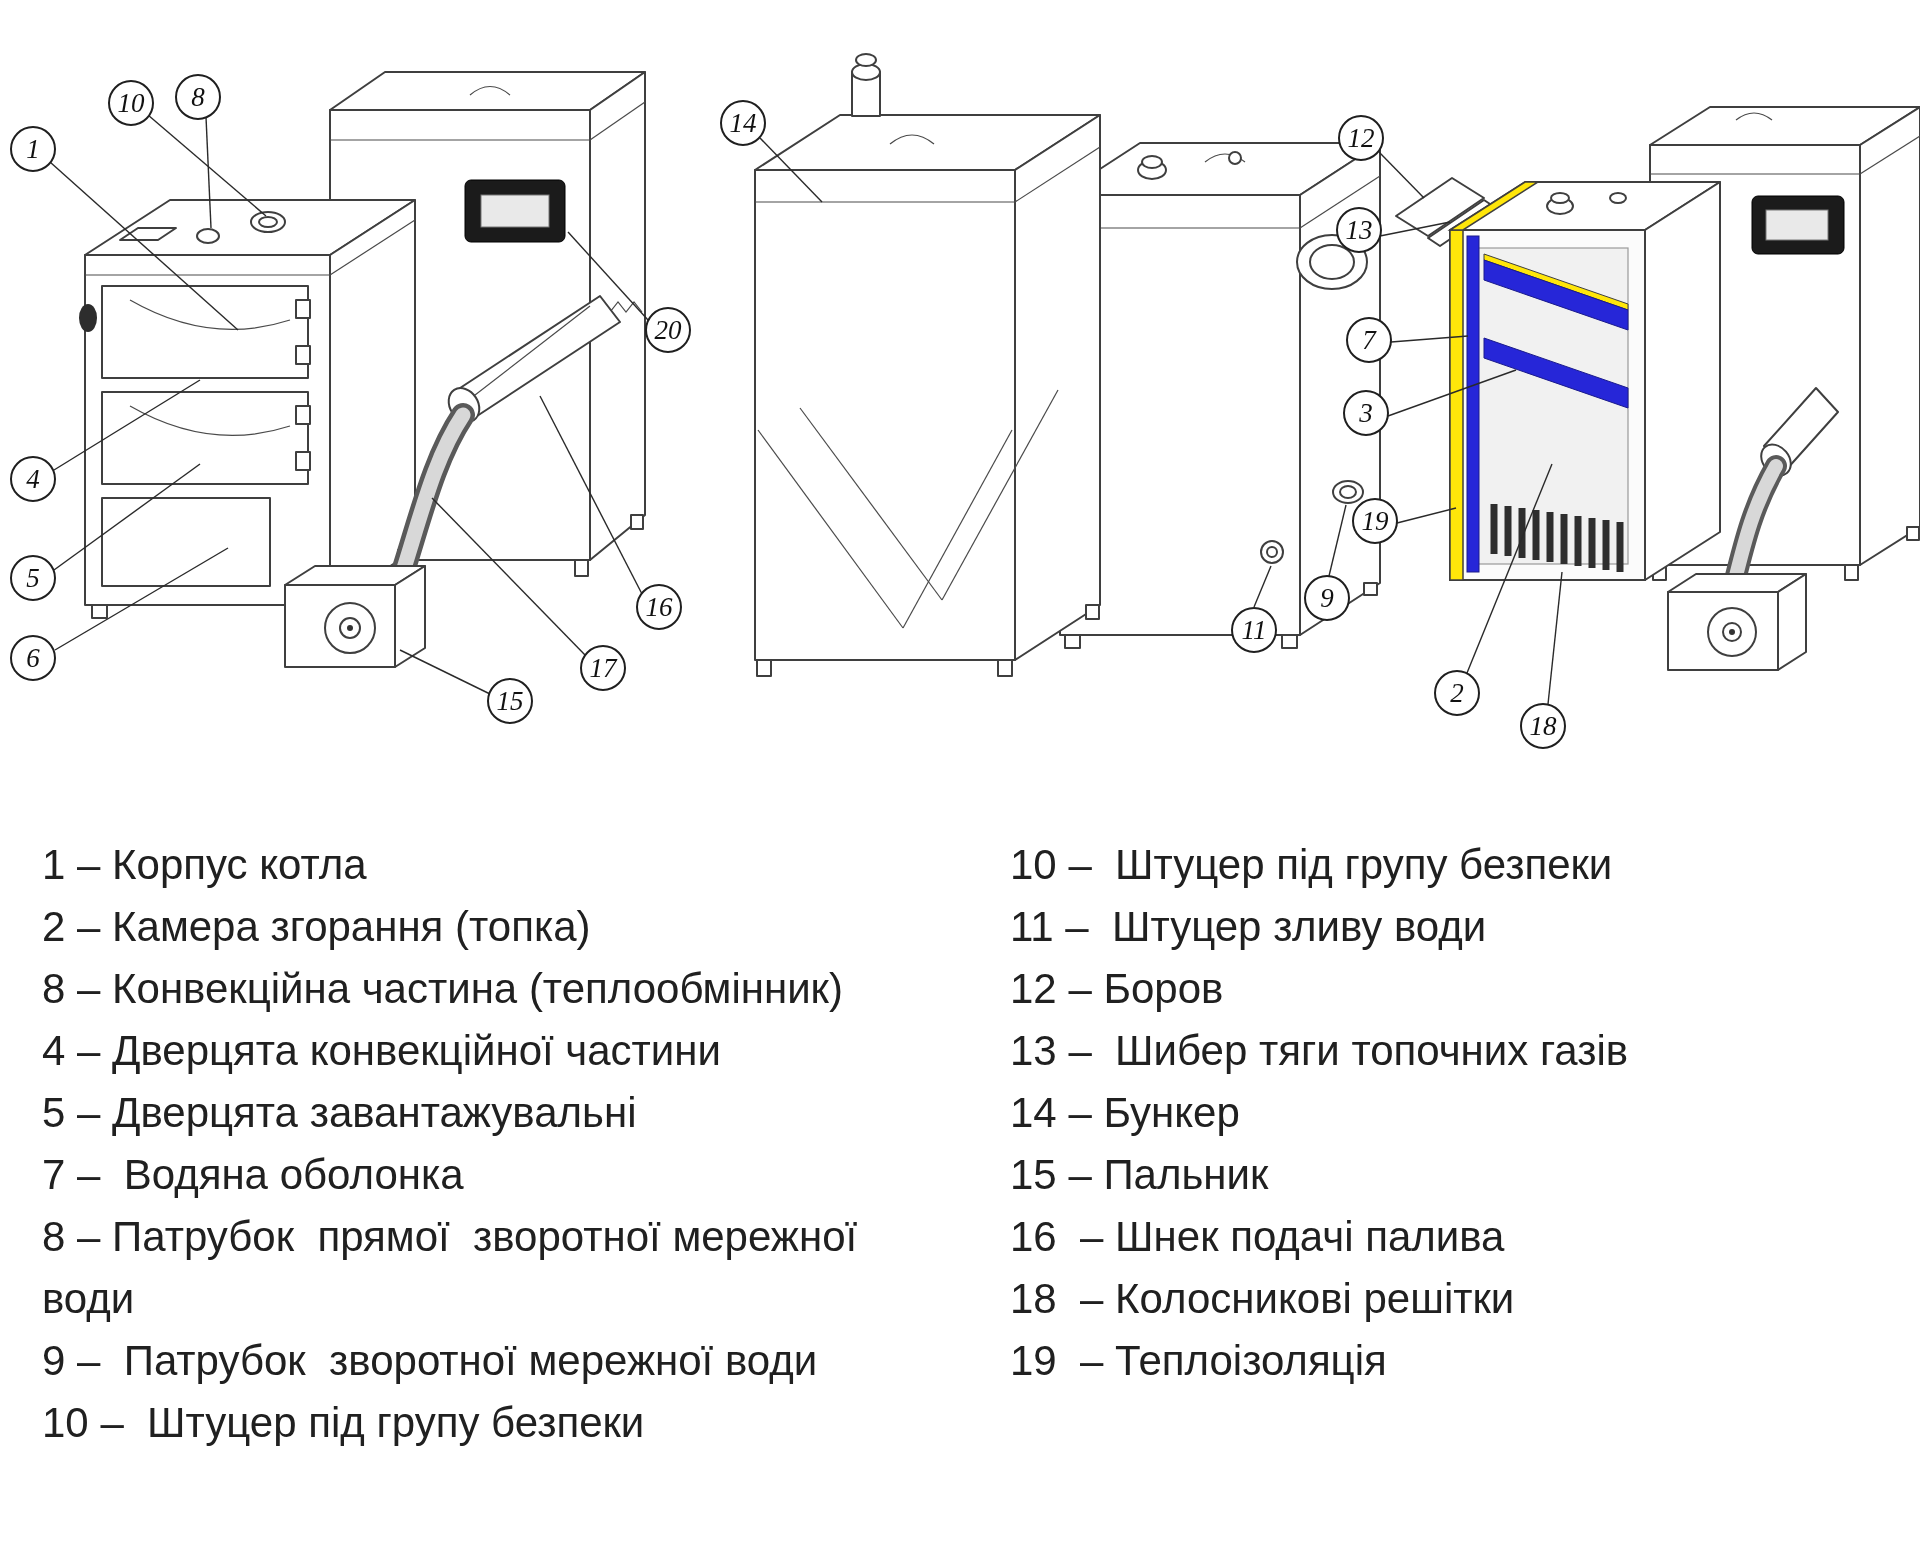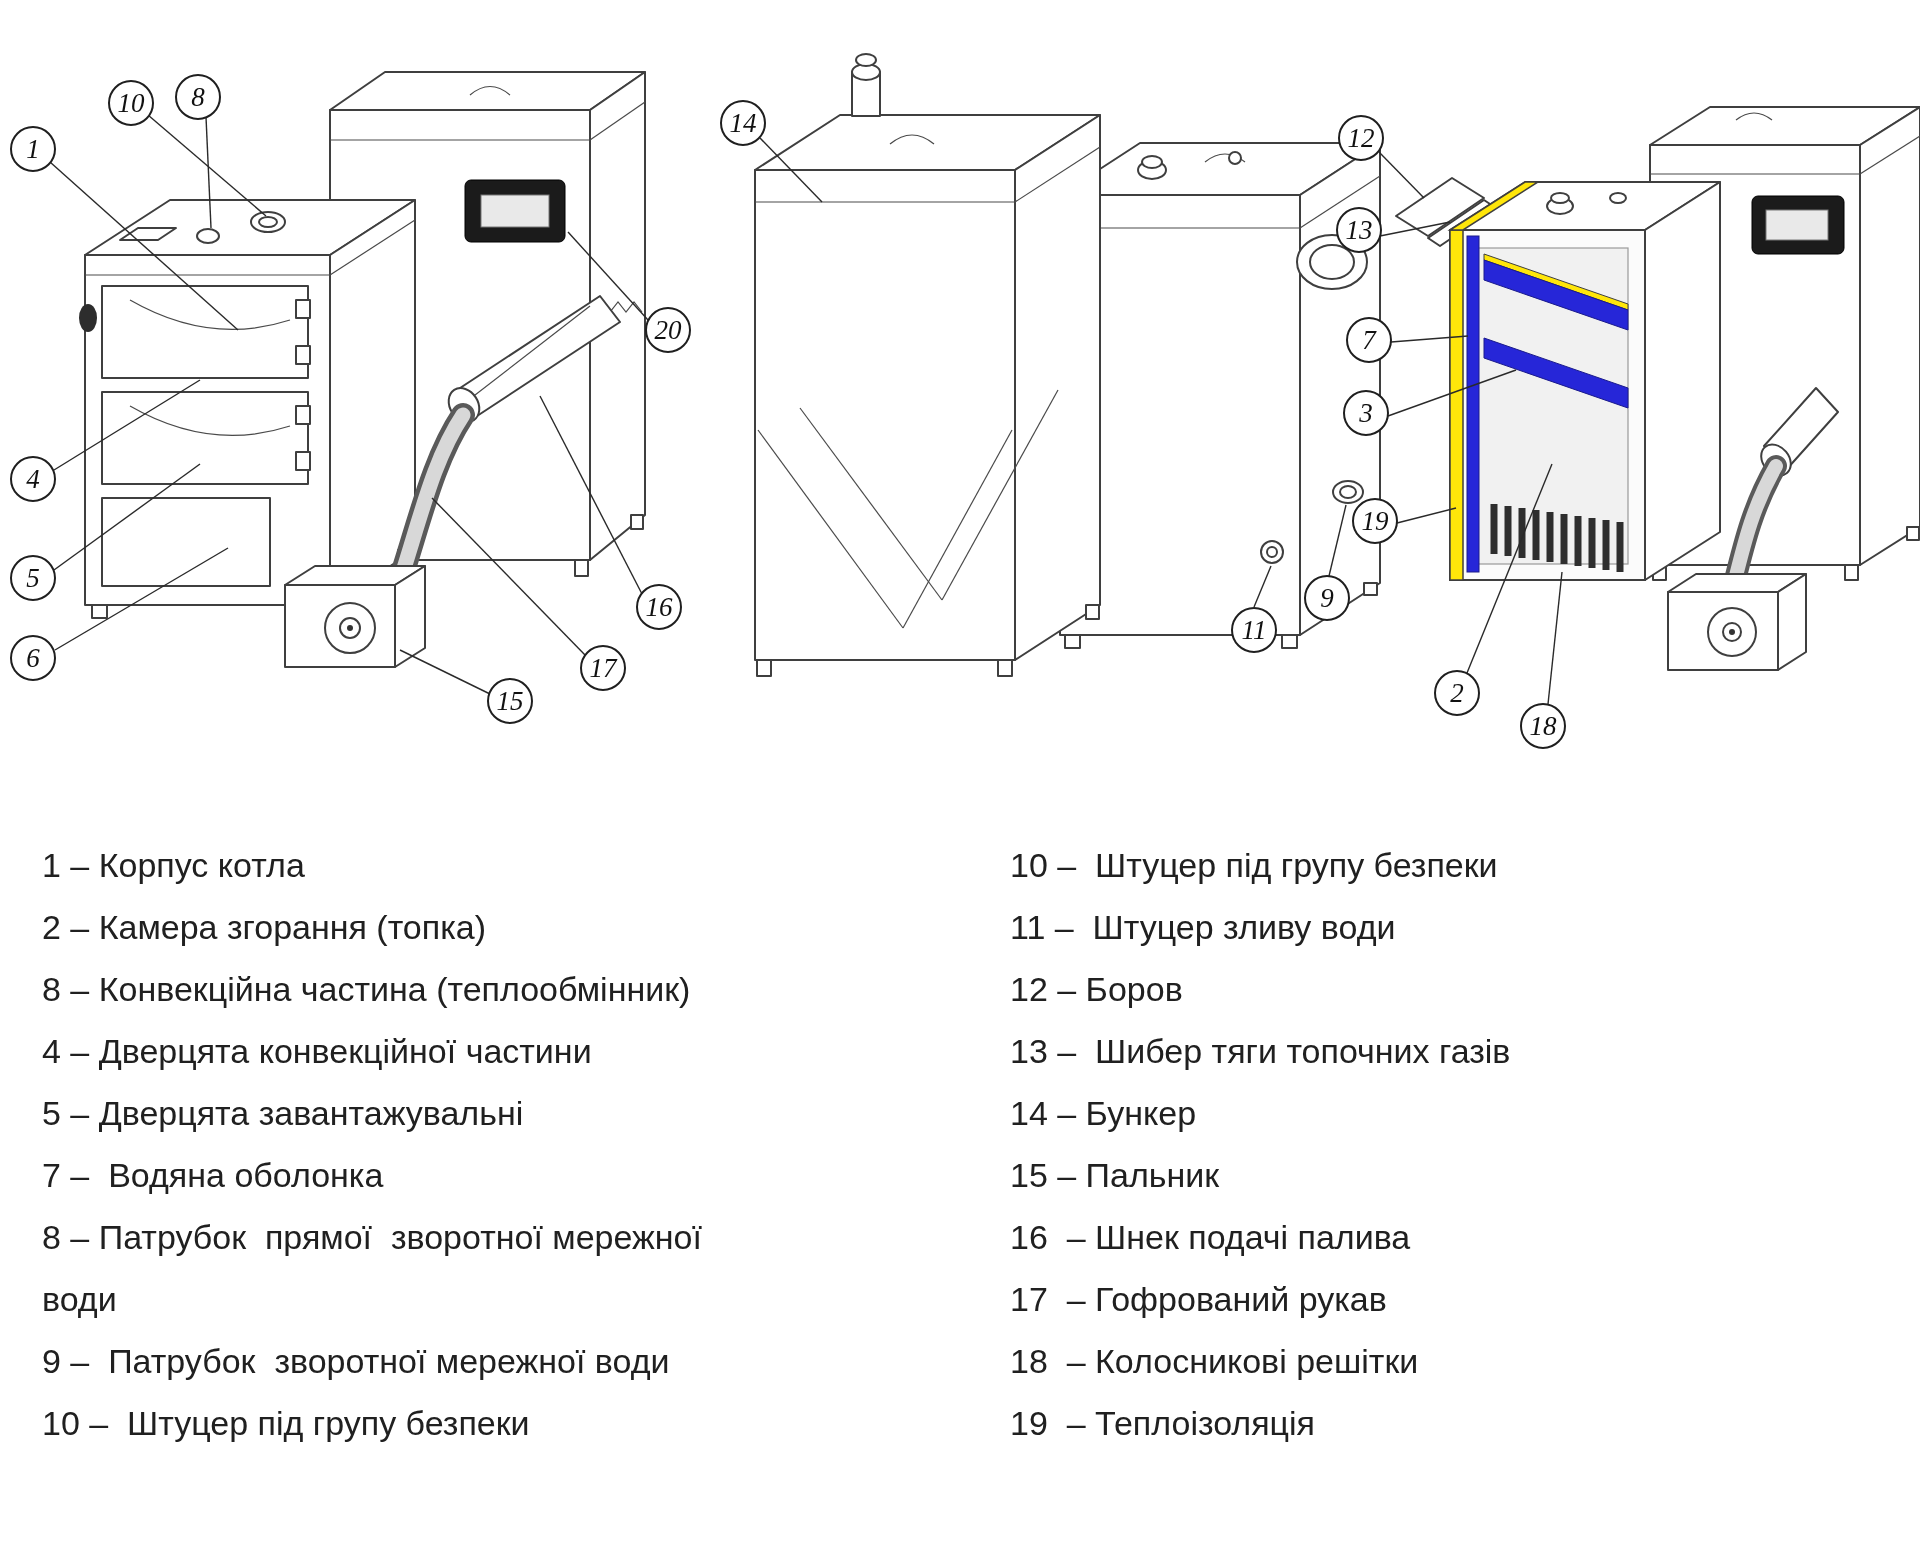--- a/index.html
+++ b/index.html
@@ -15,21 +15,21 @@
   .inset { fill:#f1f1f1; stroke:#9a9a9a; stroke-width:1.2; }
   .leaders line { stroke:#2a2a2a; stroke-width:1.4; }
   .co circle { fill:#fff; stroke:#1f1f1f; stroke-width:2; }
   .co text { font-family:"Liberation Serif", serif; font-style:italic; font-size:27px;
              fill:#111; text-anchor:middle; }
 
   .legend { display:flex; padding:34px 20px 0 42px; }
   .legend-col { list-style:none; }
   .legend-col.left { width:968px; }
   .legend-col.right { width:880px; }
-  .legend-col li { font-size:34px; line-height:62px; white-space:pre-wrap; color:#202020; }
+  .legend-col li { font-size:42px; line-height:62px; white-space:pre-wrap; color:#202020; }
 </style>
 </head>
 <body class="page">
 
 <div class="figure-wrap">
 <svg viewBox="0 0 1920 800" width="1920" height="800">
 
   <g>
     <g>
       <polygon class="part" points="330,110 590,110 645,72 385,72"></polygon>
@@ -332,17 +332,16 @@
     <li>10 –  Штуцер під групу безпеки</li>
   </ol>
   <ol class="legend-col right">
     <li>10 –  Штуцер під групу безпеки</li>
     <li>11 –  Штуцер зливу води</li>
     <li>12 – Боров</li>
     <li>13 –  Шибер тяги топочних газів</li>
     <li>14 – Бункер</li>
     <li>15 – Пальник</li>
     <li>16  – Шнек подачі палива</li>
-    <li>17  – Гофрований рукав</li>
     <li>18  – Колосникові решітки</li>
     <li>19  – Теплоізоляція</li>
   </ol>
 </section>
 
 </body></html>

